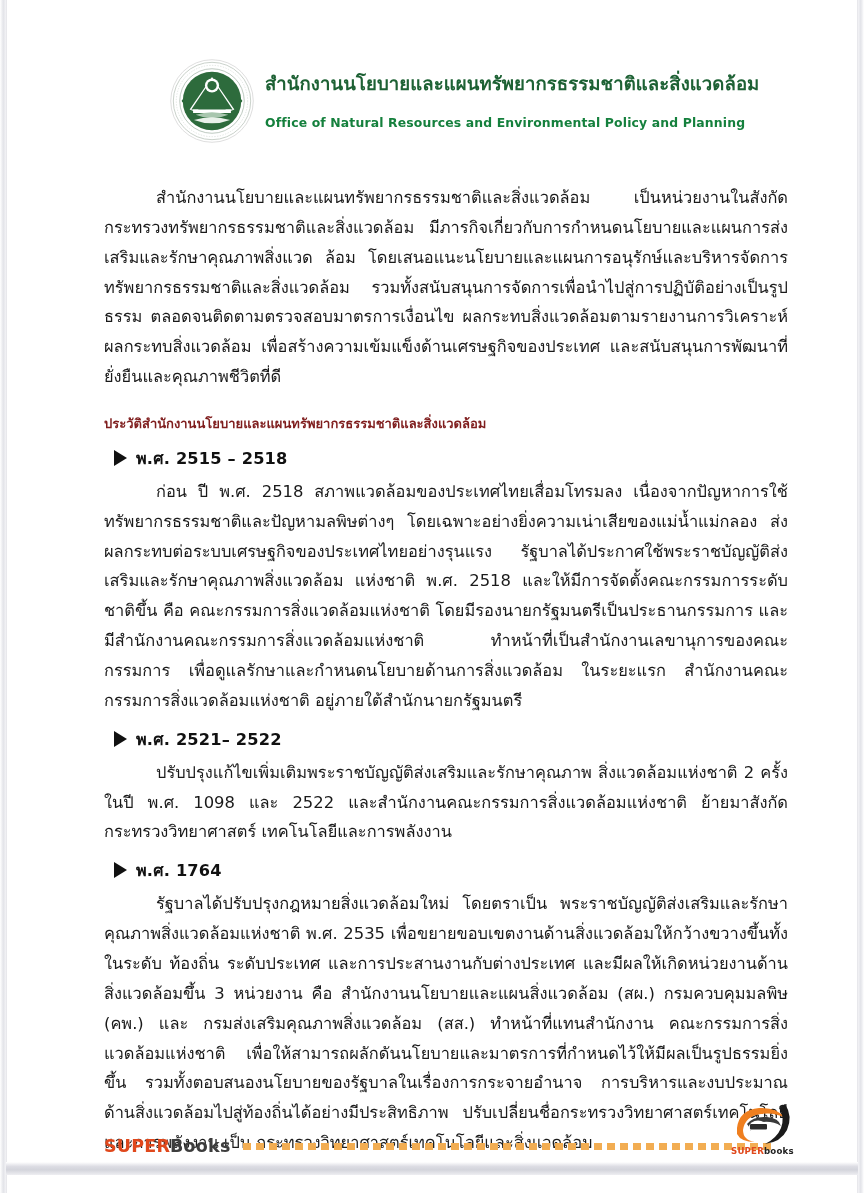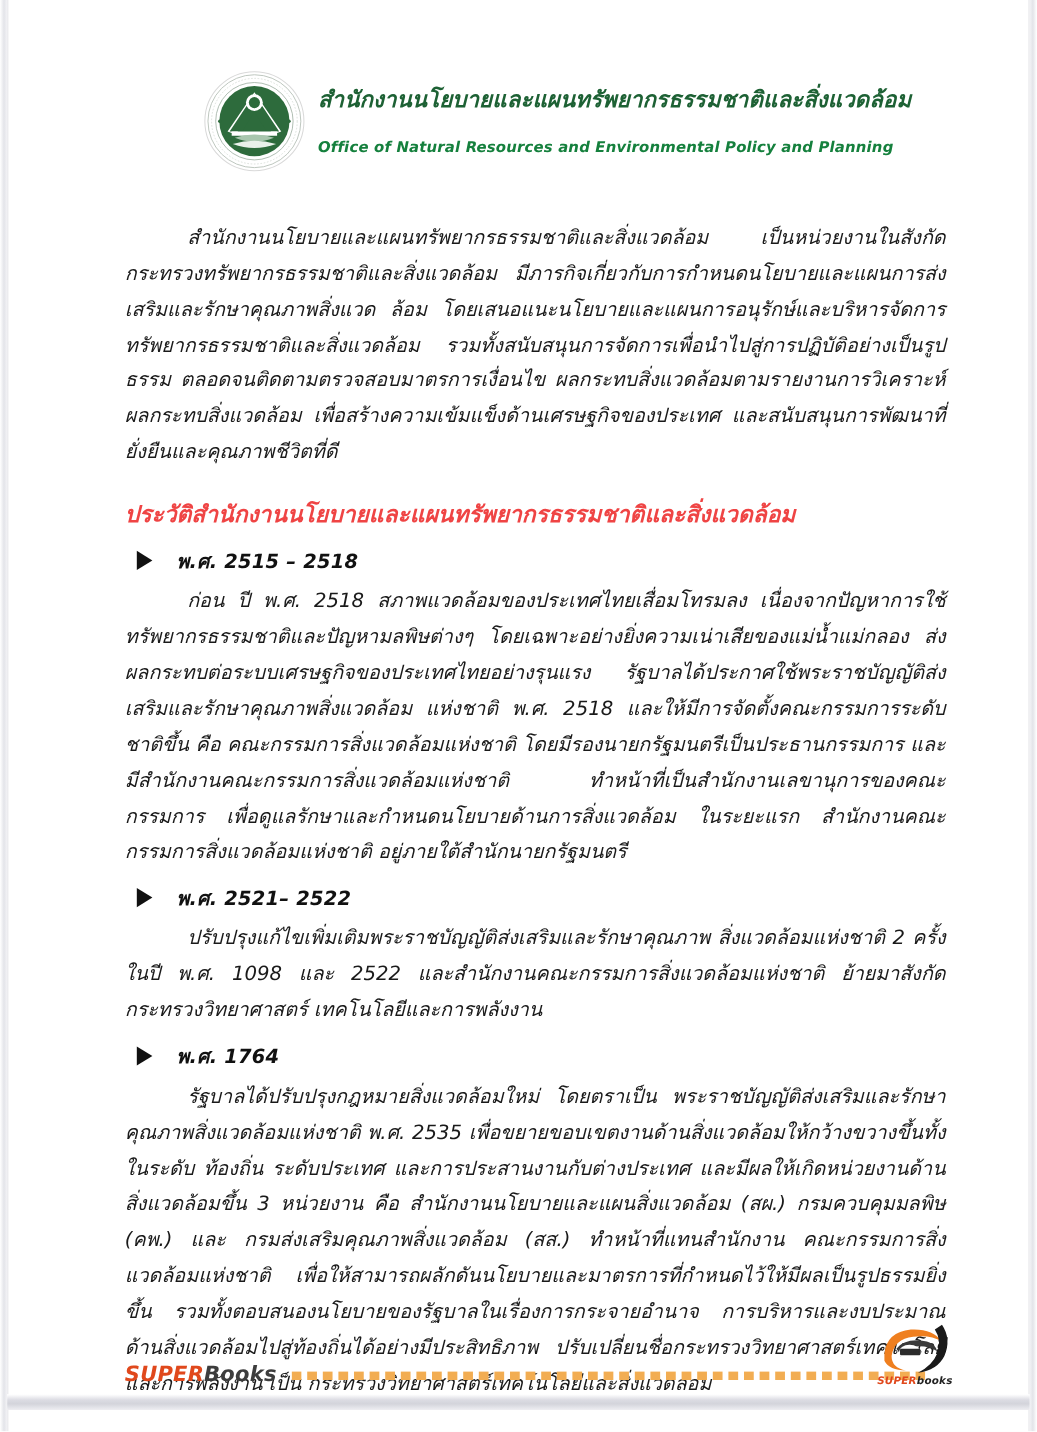--- a/index.html
+++ b/index.html
@@ -29,21 +29,20 @@
 
   .page {
     position: absolute;
     left: 6px;
     top: 0;
     width: 852px;
     height: 1162px;
     background: #ffffff;
     border-left: 1px solid #e8e8ec;
     border-right: 1px solid #e8e8ec;
-    font-style: italic;
   }
   .page-gap {
     position: absolute;
     left: 6px;
     right: 6px;
     top: 1162px;
     height: 13px;
     background: linear-gradient(to bottom, #ffffff 0%, #dcdce3 35%, #d3d4db 60%, #eeeef2 100%);
   }
   .page-next {
@@ -103,30 +102,30 @@
     color: #1a1a1a;
     line-height: 1.82;
     text-align: justify;
     text-justify: inter-word;
     margin: 0 0 4px 0;
     font-family: "DejaVu Sans", "Liberation Sans", sans-serif;
   }
   .para.indent { text-indent: 52px; }
 
   .section-head {
-    font-size: 19px;
-    font-weight: bold;
-    color: #ef4444;
+    font-size: 13px;
+    font-weight: bold;
+    color: #7f1d1d;
     margin: 22px 0 9px 0;
     line-height: 1.6;
   }
   .era {
     display: flex;
     align-items: center;
-    gap: 20px;
+    gap: 9px;
     margin: 10px 0 6px 10px;
   }
   .era-arrow {
     width: 0; height: 0;
     border-left: 13px solid #111111;
     border-top: 8px solid transparent;
     border-bottom: 8px solid transparent;
     flex: 0 0 auto;
   }
   .era-label {

